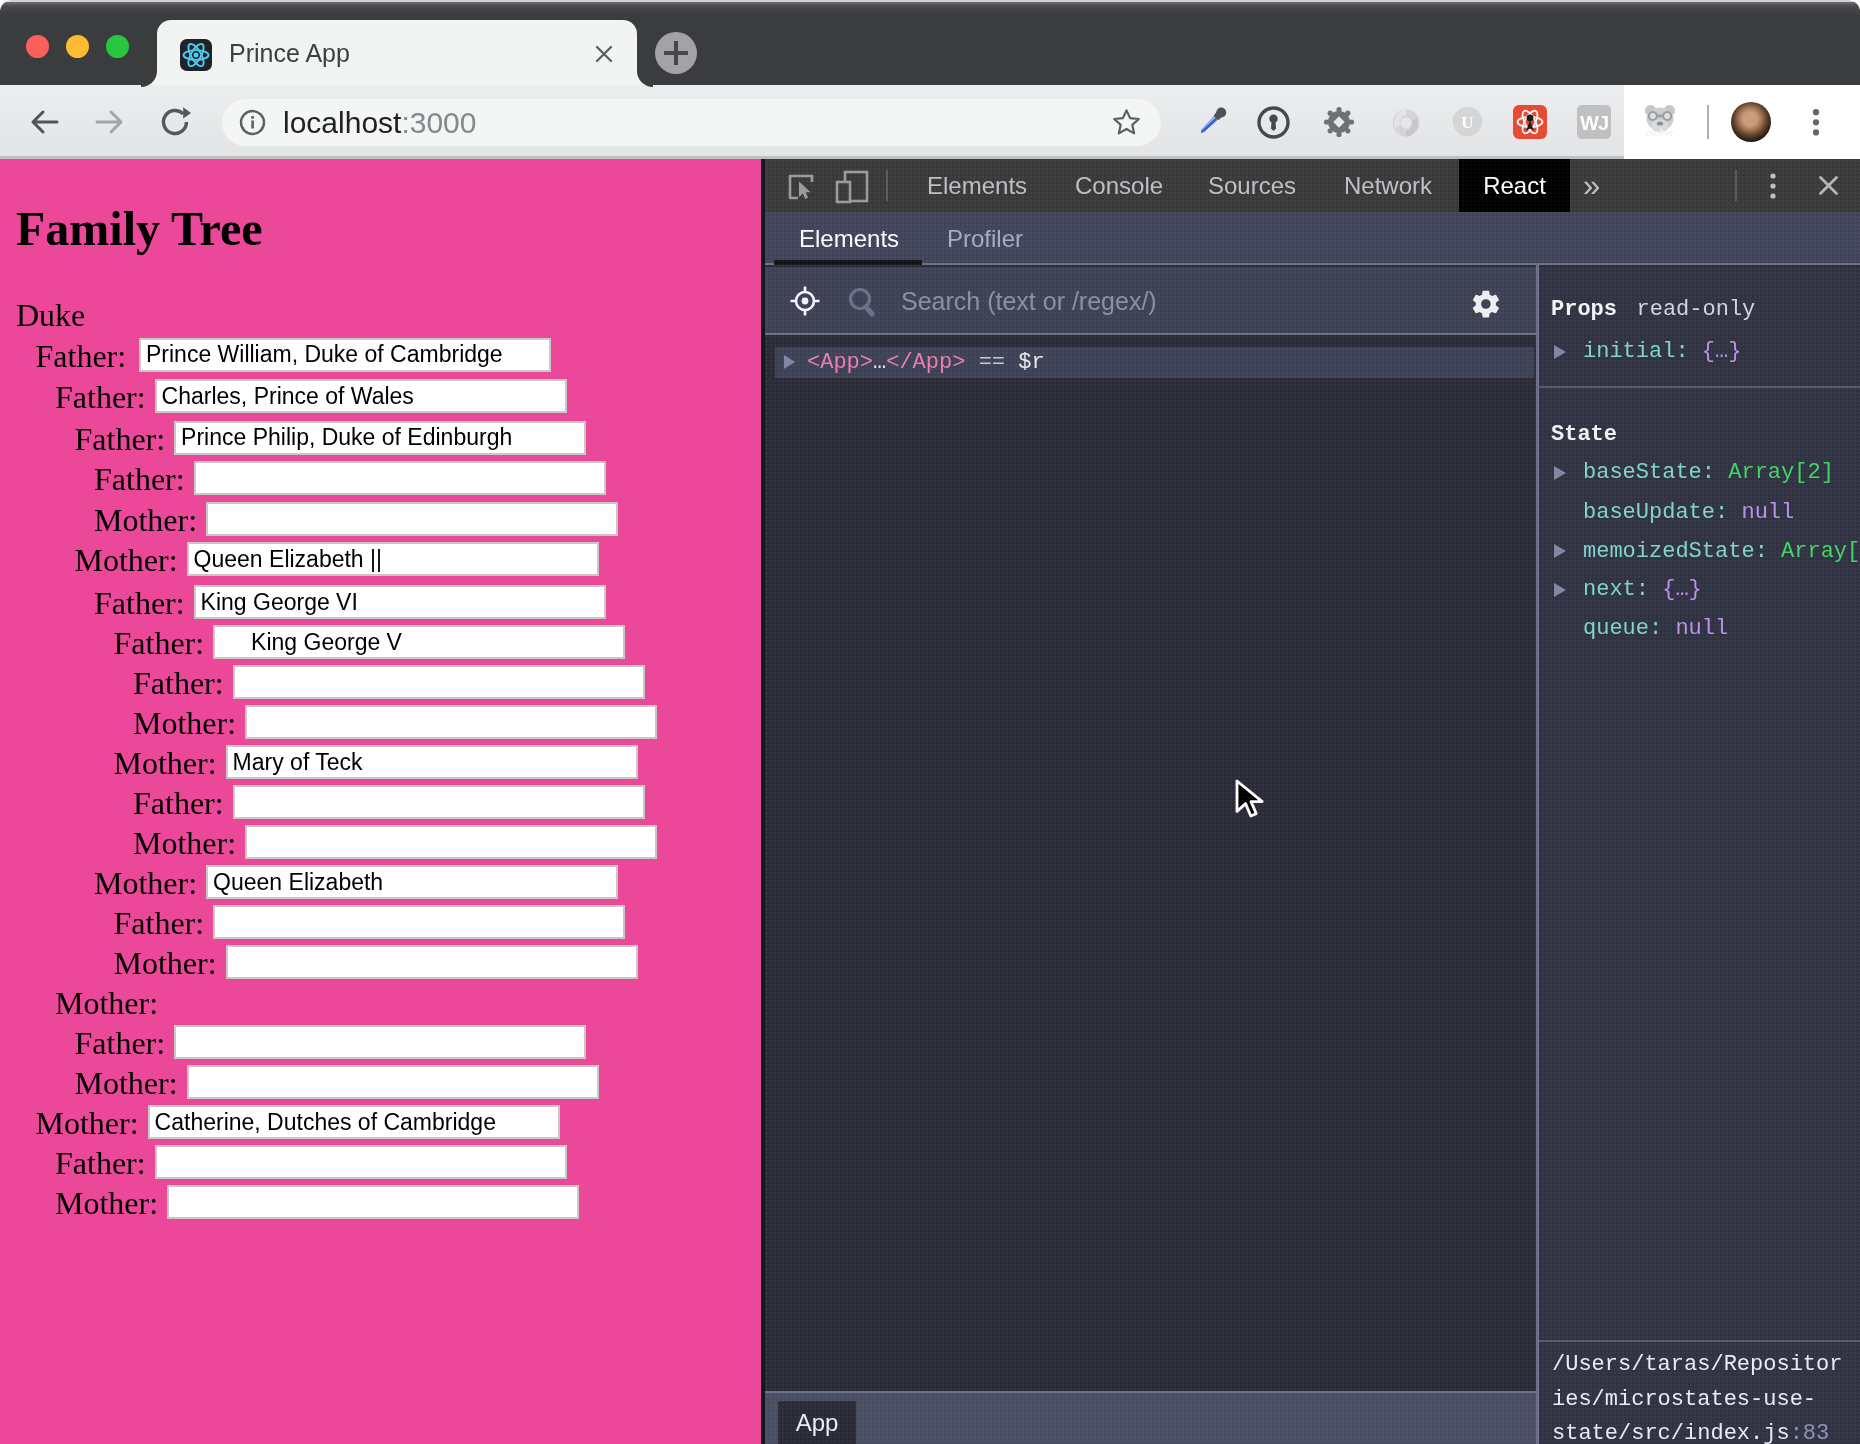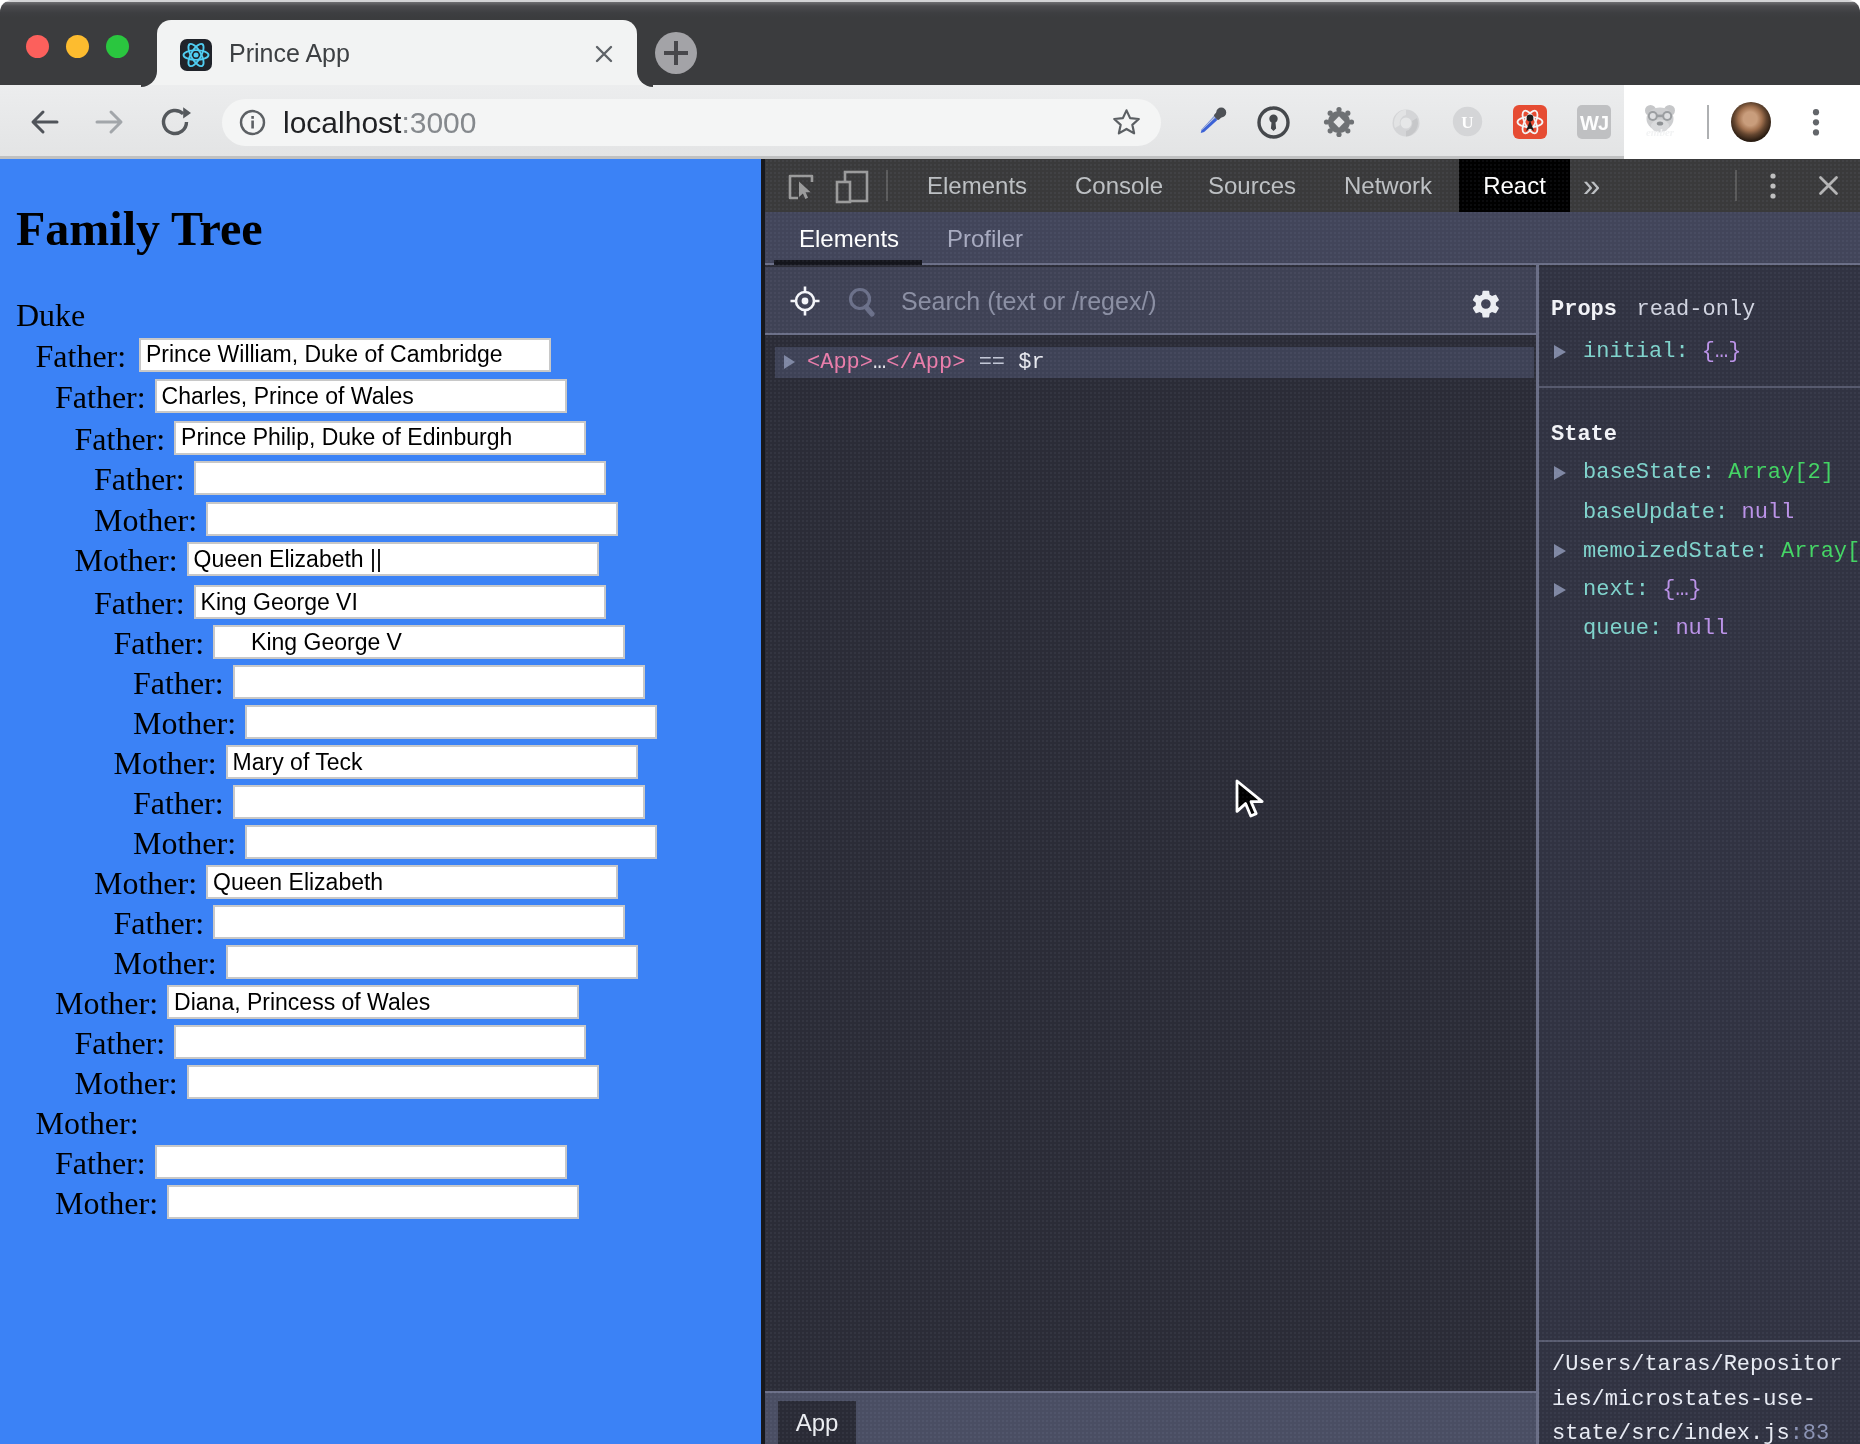--- a/index.html
+++ b/index.html
@@ -20,21 +20,21 @@
 #newtab:before{content:"";position:absolute;left:9px;top:19px;width:24px;height:4px;background:#47474b}
 #newtab:after{content:"";position:absolute;left:19px;top:9px;width:4px;height:24px;background:#47474b}
 
 #toolbar{position:absolute;left:0;top:85px;width:1624px;height:74px;background:linear-gradient(#ecedee,#e3e4e5);border-bottom:3px solid #bfc0c1}
 #pill{position:absolute;left:222px;top:14px;width:939px;height:47px;border-radius:24px;background:#f4f5f5}
 #urltext{position:absolute;left:61px;top:0;height:47px;line-height:47px;font-size:30px;color:#202124}
 #urltext .p{color:#85898d}
 #sep1{position:absolute;left:1707px;top:20px;width:2px;height:34px;background:#aeb0b2}
 #avatar{position:absolute;left:1731px;top:102px;width:40px;height:40px;border-radius:50%;background:radial-gradient(circle at 48% 42%, #c99d7c 0 22%, #a1714f 38%, #63452f 52%, #2c1e13 70%, #161009 92%)}
 
-#page{position:absolute;left:0;top:159px;width:761px;height:1285px;background:#3b82f6}
+#page{position:absolute;left:0;top:159px;width:761px;height:1285px;background:#ec4899}
 #h1{position:absolute;left:16px;top:46px;font-family:"Liberation Serif",serif;font-weight:bold;font-size:48px;line-height:48px;color:#000}
 .lb{position:absolute;font-family:"Liberation Serif",serif;font-size:32px;line-height:34px;color:#000;white-space:pre}
 .fi{position:absolute;width:412px;height:34px;border:2px solid #c8c8c8;background:#fff;font-family:"Liberation Sans",sans-serif;font-size:23px;color:#000;padding:0 0 0 5px;outline:none;border-radius:0}
 
 #divider{position:absolute;left:761px;top:159px;width:4px;height:1285px;background:#17181d}
 #dt{position:absolute;left:765px;top:159px;width:1095px;height:1285px;background:#2b2c37;font-family:"Liberation Sans",sans-serif}
 #dtbar{position:absolute;left:0;top:0;width:1095px;height:53px;background:#3a3a3b}
 .dtlabel{position:absolute;top:0;height:53px;line-height:53px;font-size:24px;color:#bdc0c3}
 #reacttab{position:absolute;left:694px;top:0;width:111px;height:53px;background:#000;color:#fff;text-align:center;line-height:53px;font-size:24px}
 .dsep{position:absolute;top:11px;width:2px;height:31px;background:#5a5a5a}
@@ -218,26 +218,26 @@
       <input class="fi" style="left: 232.6px; top: 626px;" value="">
 <span class="lb" style="left:133.0px;top:667.0px">Mother:</span>
       <input class="fi" style="left: 245.1px; top: 666px;" value="">
 <span class="lb" style="left:94.0px;top:707.0px">Mother:</span>
       <input class="fi" style="left: 206.1px; top: 706px;" value="Queen Elizabeth">
 <span class="lb" style="left:113.5px;top:747.0px">Father:</span>
       <input class="fi" style="left: 213.1px; top: 746px;" value="">
 <span class="lb" style="left:113.5px;top:787.0px">Mother:</span>
       <input class="fi" style="left: 225.6px; top: 786px;" value="">
 <span class="lb" style="left:55.0px;top:827.0px">Mother:</span>
-      <input class="fi" style="left: 167.1px; top: 826px;" value="Diana, Princess of Wales">
 <span class="lb" style="left:74.5px;top:867.0px">Father:</span>
       <input class="fi" style="left: 174.1px; top: 866px;" value="">
 <span class="lb" style="left:74.5px;top:907.0px">Mother:</span>
       <input class="fi" style="left: 186.6px; top: 906px;" value="">
 <span class="lb" style="left:35.5px;top:947.0px">Mother:</span>
+      <input class="fi" style="left: 147.6px; top: 946px;" value="Catherine, Dutches of Cambridge">
 <span class="lb" style="left:55.0px;top:987.0px">Father:</span>
       <input class="fi" style="left: 154.6px; top: 986px;" value="">
 <span class="lb" style="left:55.0px;top:1027.0px">Mother:</span>
       <input class="fi" style="left: 167.1px; top: 1026px;" value="">
   </div>
   <div id="divider"></div>
   <div id="dt">
     <div id="dtbar">
       <svg class="ab" style="left:22px;top:13px" width="30" height="30" viewBox="0 0 30 30">
           <path d="M25 10 L25 4 L3 4 L3 26 L11 26" fill="none" stroke="#9b9b9b" stroke-width="2.6" stroke-linejoin="round"></path>

